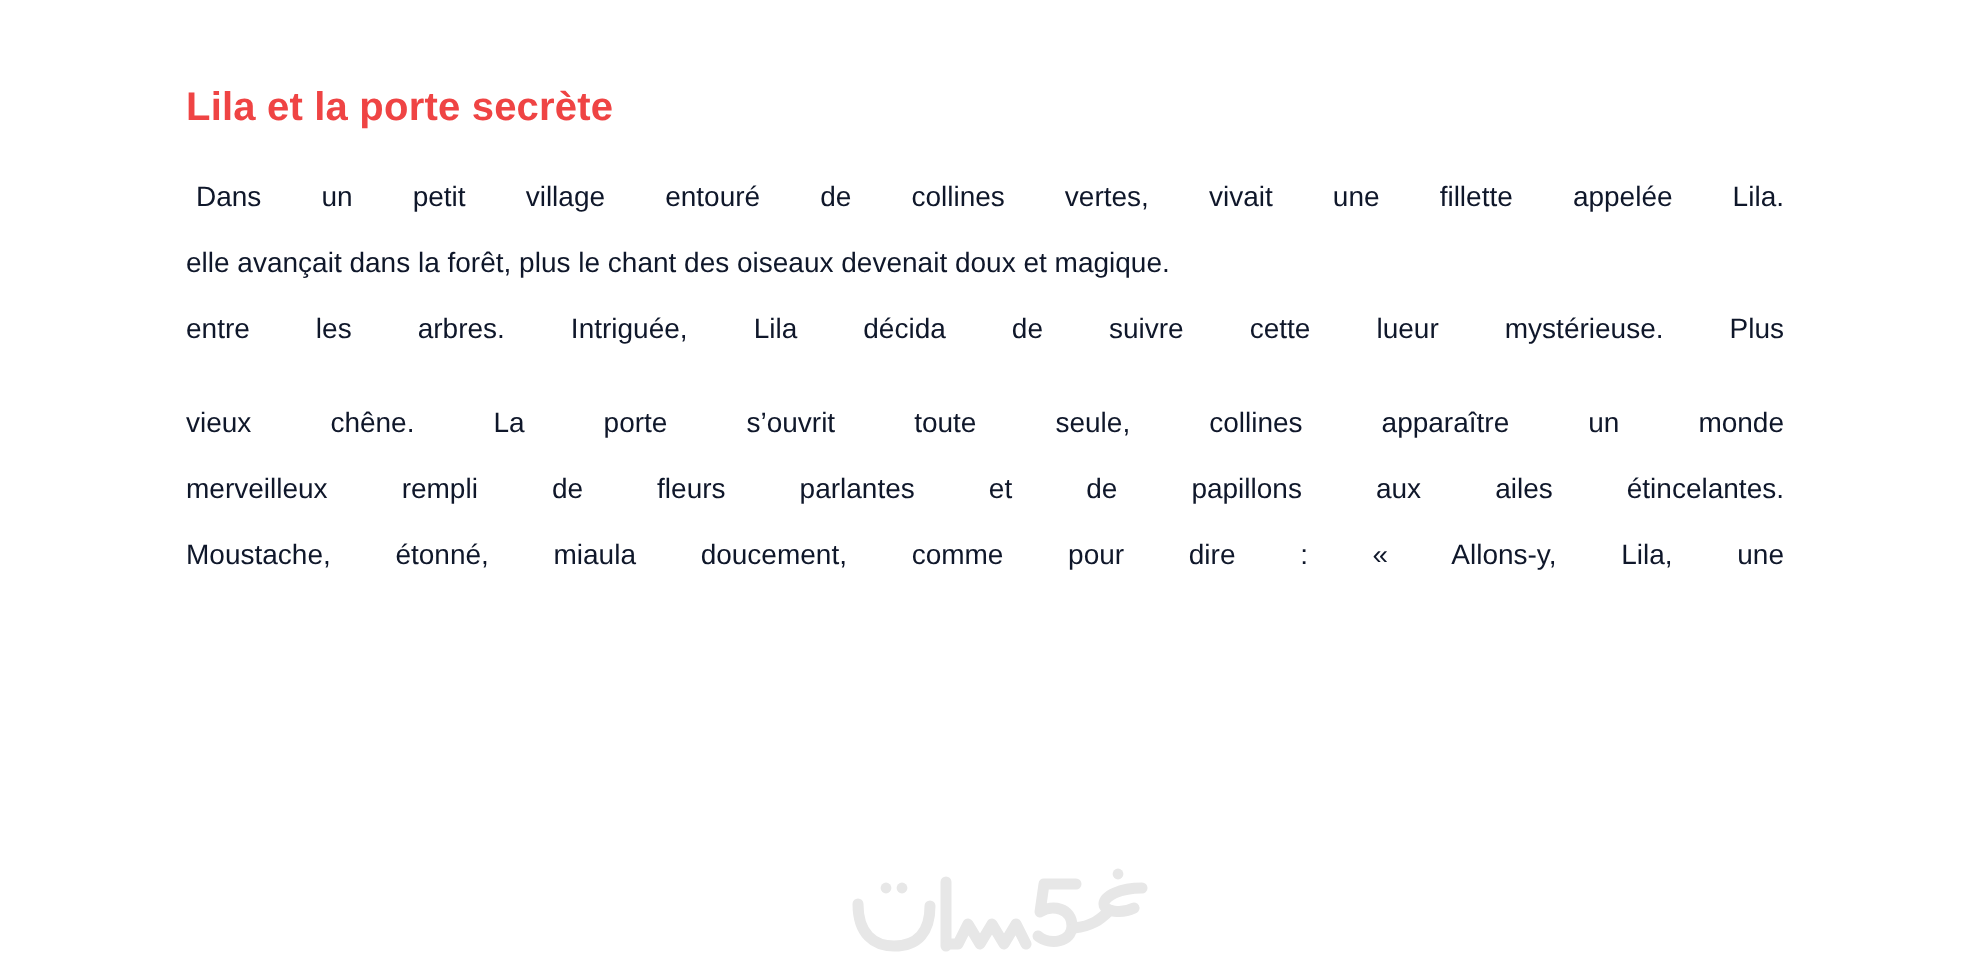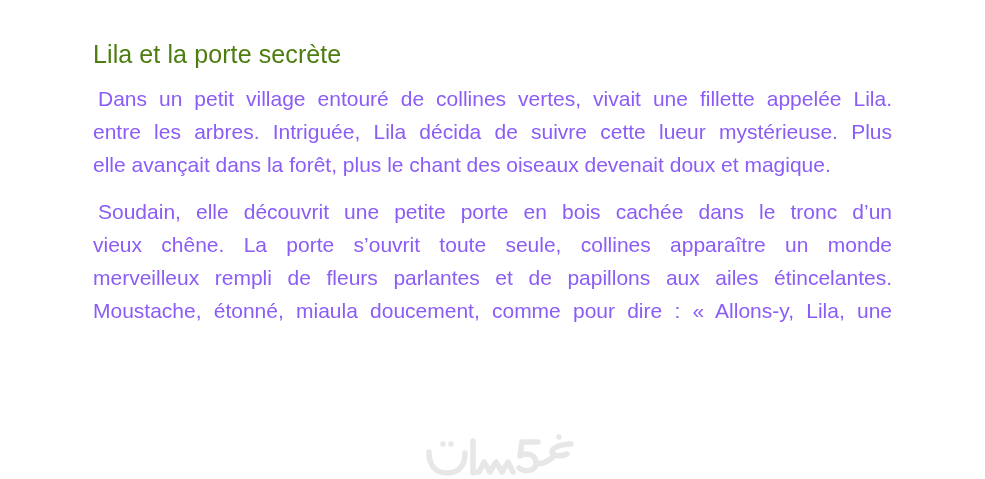--- a/index.html
+++ b/index.html
@@ -15,32 +15,32 @@
     font-family: "Liberation Sans", "DejaVu Sans", sans-serif;
   }
   .doc-content {
     position: absolute;
     left: 93px;
     top: 42px;
     width: 799px;
     color: #1c1c1c;
   }
   .doc-title {
-    font-size: 25px;
-    font-weight: 400;
+    font-size: 20px;
+    font-weight: 700;
     line-height: 24px;
     margin: 0 0 16px 0;
-    color: #4d7c0f;
+    color: #ef4444;
     letter-spacing: 0.1px;
   }
   .paragraph {
     margin: 0;
-    font-size: 21px;
+    font-size: 14px;
     line-height: 33px;
-    color: #8b5cf6;
+    color: #0f172a;
   }
   .paragraph + .paragraph {
     margin-top: 14px;
   }
   .text-line {
     display: block;
     text-align: justify;
     text-align-last: justify;
     text-justify: inter-word;
     white-space: normal;
@@ -62,26 +62,25 @@
 </style>
 </head>
 <body>
 
 <main class="doc-content">
 
   <h1 class="doc-title">Lila et la porte secrète</h1>
 
   <p class="paragraph">
     <span class="text-line first-line">Dans un petit village entouré de collines vertes, vivait une fillette appelée Lila.</span>
+    <span class="text-line last-line">elle avançait dans la forêt, plus le chant des oiseaux devenait doux et magique.</span>
     <span class="text-line">entre les arbres. Intriguée, Lila décida de suivre cette lueur mystérieuse. Plus</span>
-    <span class="text-line last-line">elle avançait dans la forêt, plus le chant des oiseaux devenait doux et magique.</span>
   </p>
 
   <p class="paragraph">
-    <span class="text-line first-line">Soudain, elle découvrit une petite porte en bois cachée dans le tronc d’un</span>
     <span class="text-line">vieux chêne. La porte s’ouvrit toute seule, collines apparaître un monde</span>
     <span class="text-line">merveilleux rempli de fleurs parlantes et de papillons aux ailes étincelantes.</span>
     <span class="text-line">Moustache, étonné, miaula doucement, comme pour dire : « Allons-y, Lila, une</span>
   </p>
 
 </main>
 
 <svg class="watermark" viewBox="0 0 150 48" role="img" aria-label="خمسات">
   <g stroke="#e7e7e7" stroke-width="5.5" fill="none" stroke-linecap="round" stroke-linejoin="round">
 

